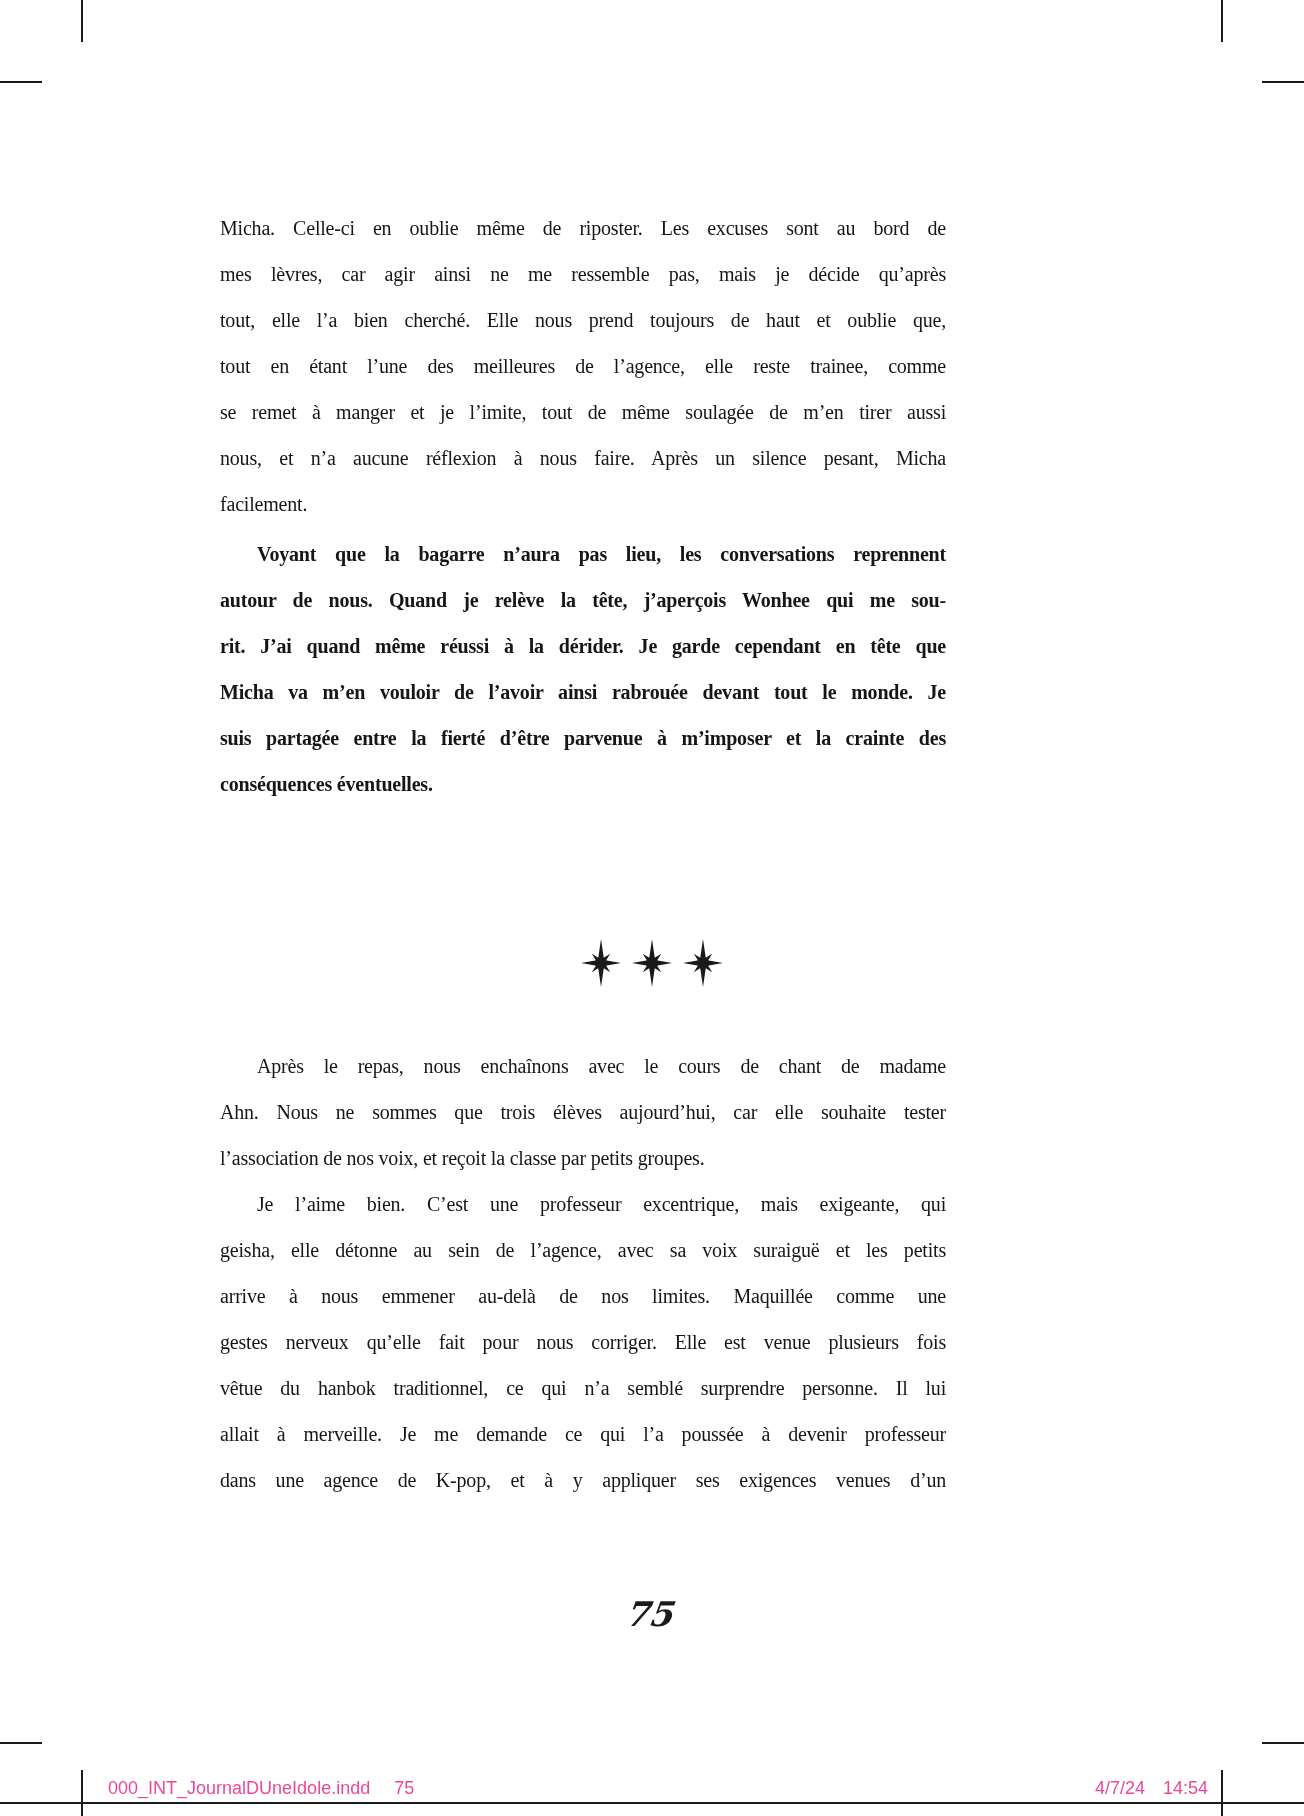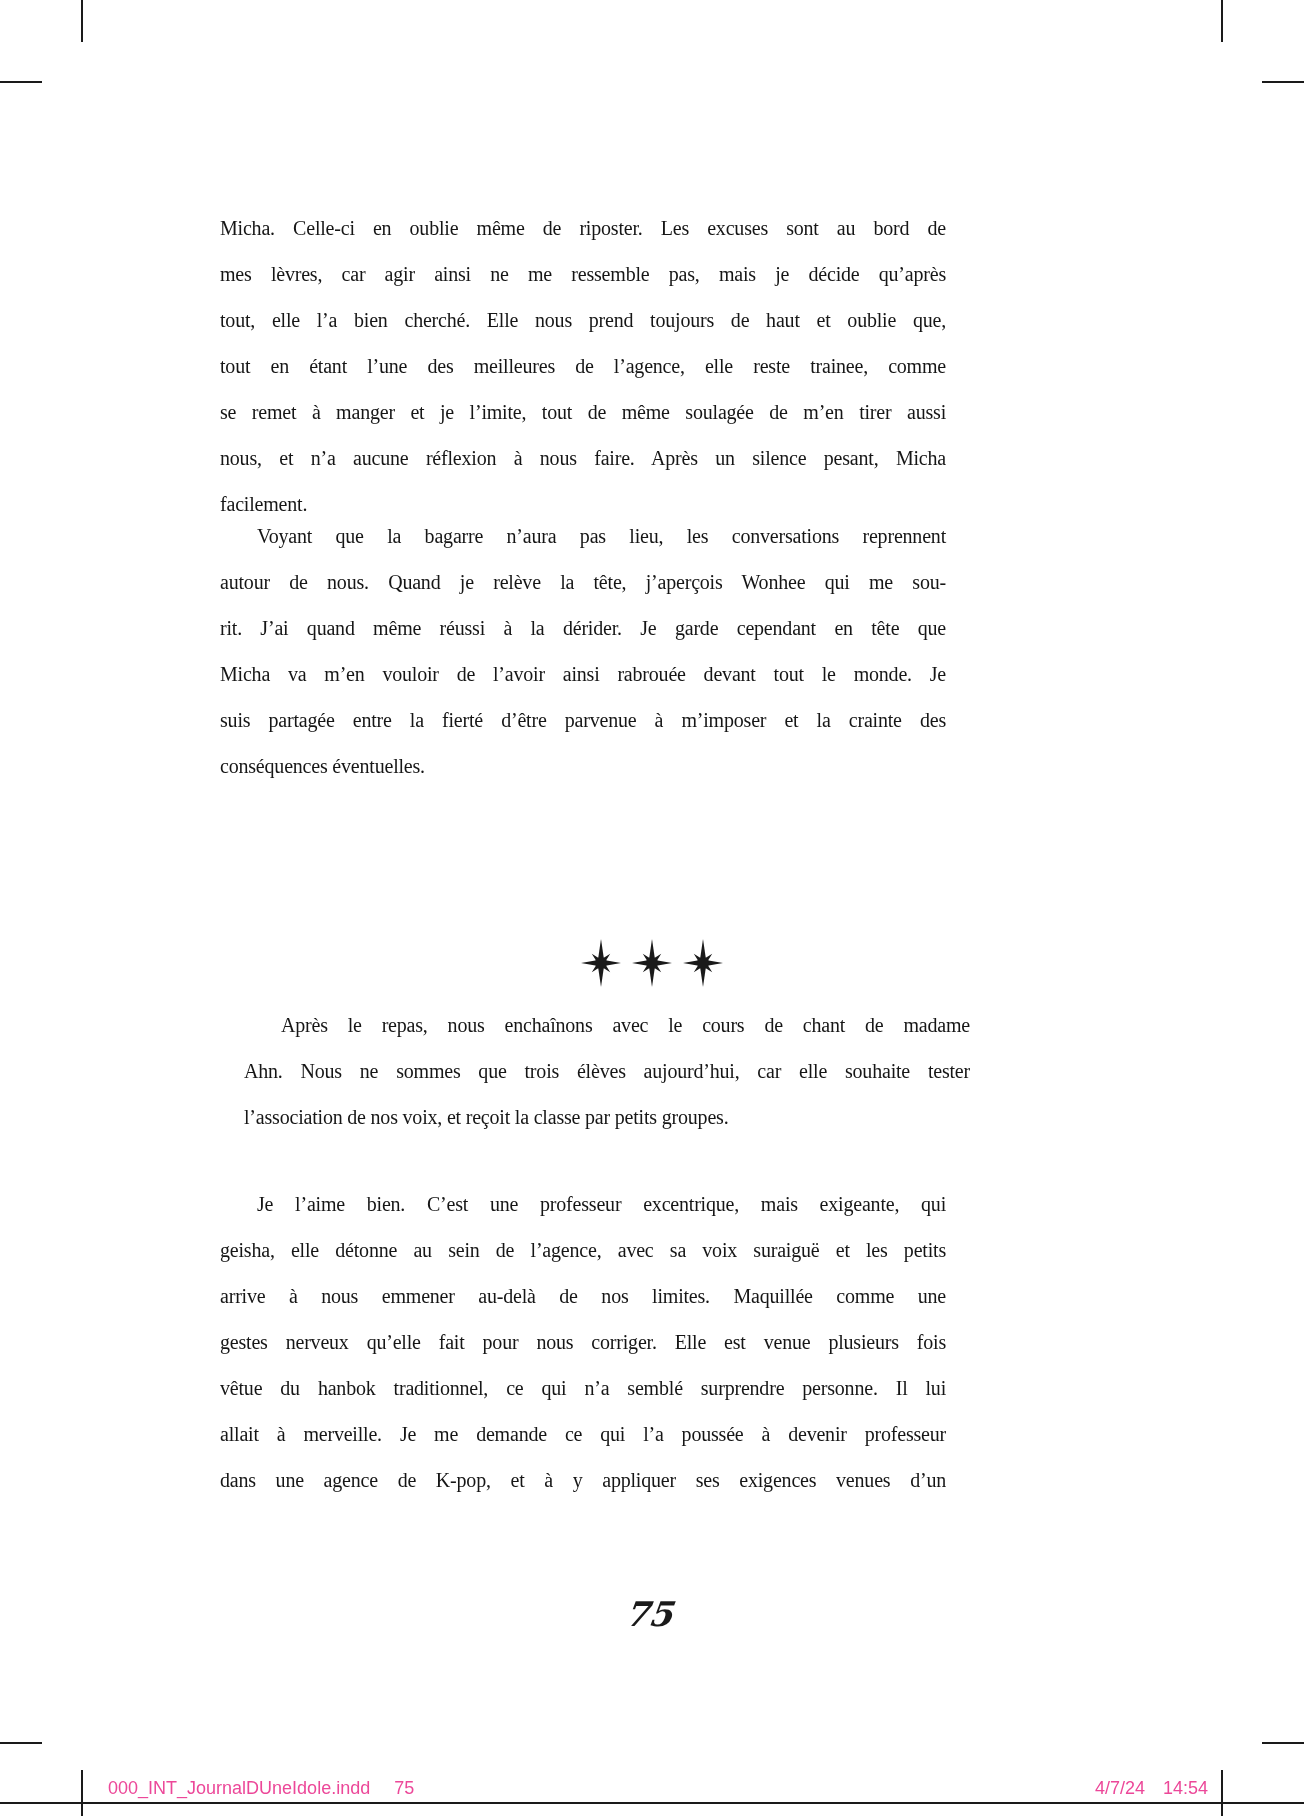--- a/index.html
+++ b/index.html
@@ -56,21 +56,21 @@
 <div class="textcol" style="top:205px;">
   <div class="line">Micha. Celle-ci en oublie même de riposter. Les excuses sont au bord de</div>
   <div class="line">mes lèvres, car agir ainsi ne me ressemble pas, mais je décide qu’après</div>
   <div class="line">tout, elle l’a bien cherché. Elle nous prend toujours de haut et oublie que,</div>
   <div class="line"><span>tout en étant l’une des meilleures de l’agence, elle reste </span><span class="it">trainee</span><span>, comme</span></div>
   <div class="line">se remet à manger et je l’imite, tout de même soulagée de m’en tirer aussi</div>
   <div class="line">nous, et n’a aucune réflexion à nous faire. Après un silence pesant, Micha</div>
   <div class="line last">facilement.</div>
 </div>
 
-<div class="textcol" style="top:513px;">
+<div class="textcol" style="top:531px;font-weight:bold;">
   <div class="line indent">Voyant que la bagarre n’aura pas lieu, les conversations reprennent</div>
   <div class="line">autour de nous. Quand je relève la tête, j’aperçois Wonhee qui me sou-</div>
   <div class="line">rit. J’ai quand même réussi à la dérider. Je garde cependant en tête que</div>
   <div class="line">Micha va m’en vouloir de l’avoir ainsi rabrouée devant tout le monde. Je</div>
   <div class="line">suis partagée entre la fierté d’être parvenue à m’imposer et la crainte des</div>
   <div class="line last">conséquences éventuelles.</div>
 </div>
 
 <div class="ornament">
   <svg class="star" viewBox="0 0 40 48" aria-hidden="true">
@@ -86,21 +86,21 @@
     <circle fill="#1a1a1a" cx="20" cy="24" r="6"></circle>
   </svg>
   <svg class="star" viewBox="0 0 40 48" aria-hidden="true">
     <polygon fill="#1a1a1a" points="20,0 23.5,24 20,48 16.5,24"></polygon>
     <polygon fill="#1a1a1a" points="0,24 20,20.5 40,24 20,27.5"></polygon>
     <polygon fill="#1a1a1a" points="29.2,14.8 23.5,24 29.2,33.2 20,27.5 10.8,33.2 16.5,24 10.8,14.8 20,20.5"></polygon>
     <circle fill="#1a1a1a" cx="20" cy="24" r="6"></circle>
   </svg>
 </div>
 
-<div class="textcol" style="top:1002px;margin-left:24px;">
+<div class="textcol" style="top:1043px;">
   <div class="line indent">Après le repas, nous enchaînons avec le cours de chant de madame</div>
   <div class="line">Ahn. Nous ne sommes que trois élèves aujourd’hui, car elle souhaite tester</div>
   <div class="line last">l’association de nos voix, et reçoit la classe par petits groupes.</div>
 </div>
 
 <div class="textcol" style="top:1181px;">
   <div class="line indent">Je l’aime bien. C’est une professeur excentrique, mais exigeante, qui</div>
   <div class="line">geisha, elle détonne au sein de l’agence, avec sa voix suraiguë et les petits</div>
   <div class="line">arrive à nous emmener au-delà de nos limites. Maquillée comme une</div>
   <div class="line">gestes nerveux qu’elle fait pour nous corriger. Elle est venue plusieurs fois</div>

